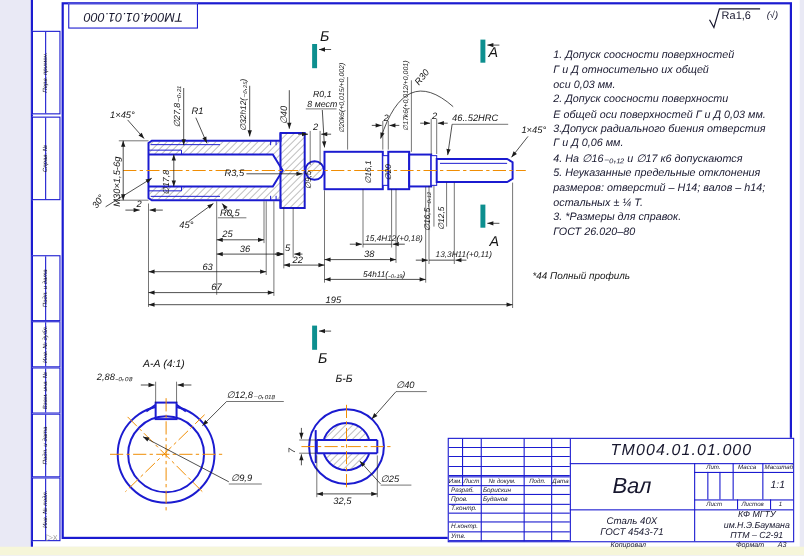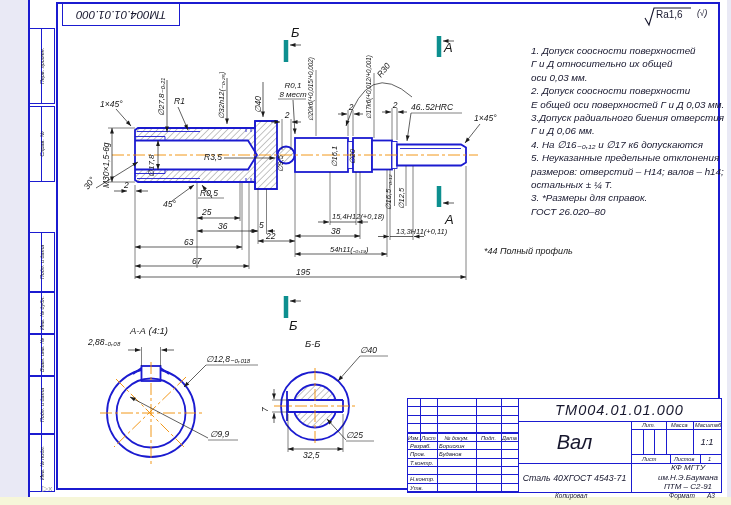--- a/index.html
+++ b/index.html
@@ -22,21 +22,21 @@
           border:1.8px solid #1b1bd0;box-sizing:border-box;display:flex;
           align-items:center;justify-content:center;background:#fff;}
   #tl-box span{transform:rotate(180deg);font-size:11.5px;font-style:italic;color:#17172e;}
   
   #rough{position:absolute;left:641px;top:4px;width:84px;height:26px;}
   #rough svg{position:absolute;left:0;top:0;}
   #rough .ra{position:absolute;left:15px;top:5px;font-size:10px;color:#17172e;}
   #rough .rb{position:absolute;left:56px;top:4px;font-size:8.5px;font-style:italic;color:#17172e;}
   
   #notes{position:absolute;left:503px;top:44px;width:220px;}
-  .note-line{font-size:9.8px;line-height:13.4px;font-style:italic;color:#17172e;white-space:nowrap;margin-left:28px;}
+  .note-line{font-size:9.8px;line-height:13.4px;font-style:italic;color:#17172e;white-space:nowrap;}
   
   #dwg{position:absolute;left:0;top:0;}
   .lbl{font-family:"Liberation Sans",sans-serif;font-style:italic;fill:#161616;font-size:9px;}
   
   #tb{position:absolute;left:407px;top:398px;width:313px;height:93px;
       border:1.8px solid #1b1bd0;box-sizing:content-box;background:#fff;
       font-style:italic;color:#17172e;}
   .vl,.hl{position:absolute;background:#1b1bd0;}
   .vl{width:1px;} .hl{height:1px;}
   #tb-change{position:absolute;left:0;top:0;width:110px;height:34px;
@@ -44,21 +44,21 @@
   #tb-headrow{position:absolute;left:0;top:34px;width:110px;height:9px;display:flex;
      border-top:1px solid #1b1bd0;border-bottom:1px solid #1b1bd0;box-sizing:border-box;}
   #tb-headrow span{display:block;text-align:center;font-size:5.6px;line-height:8px;}
   #tb-rows{position:absolute;left:0;top:43px;width:110px;height:50px;}
   .tb-sigrow{position:relative;height:8.33px;border-bottom:1px solid #1b1bd0;box-sizing:border-box;}
   .tb-sigrow .role{position:absolute;left:2px;top:0;font-size:5.8px;line-height:8px;}
   .tb-sigrow .nm{position:absolute;left:31px;top:0;font-size:5.8px;line-height:8px;}
   .tb-cell{position:absolute;display:flex;align-items:center;justify-content:center;text-align:center;}
   #tb-docnum{left:110px;top:0;width:203px;height:22px;font-size:14.5px;letter-spacing:1px;}
   #tb-name{left:110px;top:22px;width:113px;height:42px;font-size:20px;}
-  #tb-mat{left:110px;top:64px;width:113px;height:29px;font-size:8.8px;flex-direction:row;line-height:10px;}
+  #tb-mat{left:110px;top:64px;width:113px;height:29px;font-size:8.8px;flex-direction:column;line-height:10px;}
   #tb-org{left:223px;top:64px;width:90px;height:29px;font-size:8px;flex-direction:column;line-height:9.5px;margin-left:12px;}
   .tb-small{position:absolute;font-size:5.6px;}
   #tb-scaleval{left:285px;top:30px;width:28px;height:25px;font-size:9.5px;}
   #tb-bottom{position:absolute;left:407px;top:492px;width:315px;height:12px;font-style:italic;color:#17172e;font-size:6.5px;}
   #tb-bottom .cop{position:absolute;left:148px;}
   #tb-bottom .fmt{position:absolute;left:262px;}
   #tb-bottom .fmtv{position:absolute;left:300px;}
   #origin-mark{position:absolute;left:42px;top:484px;font-size:8px;color:#9a9a9a;}
 </style>
 </head>

